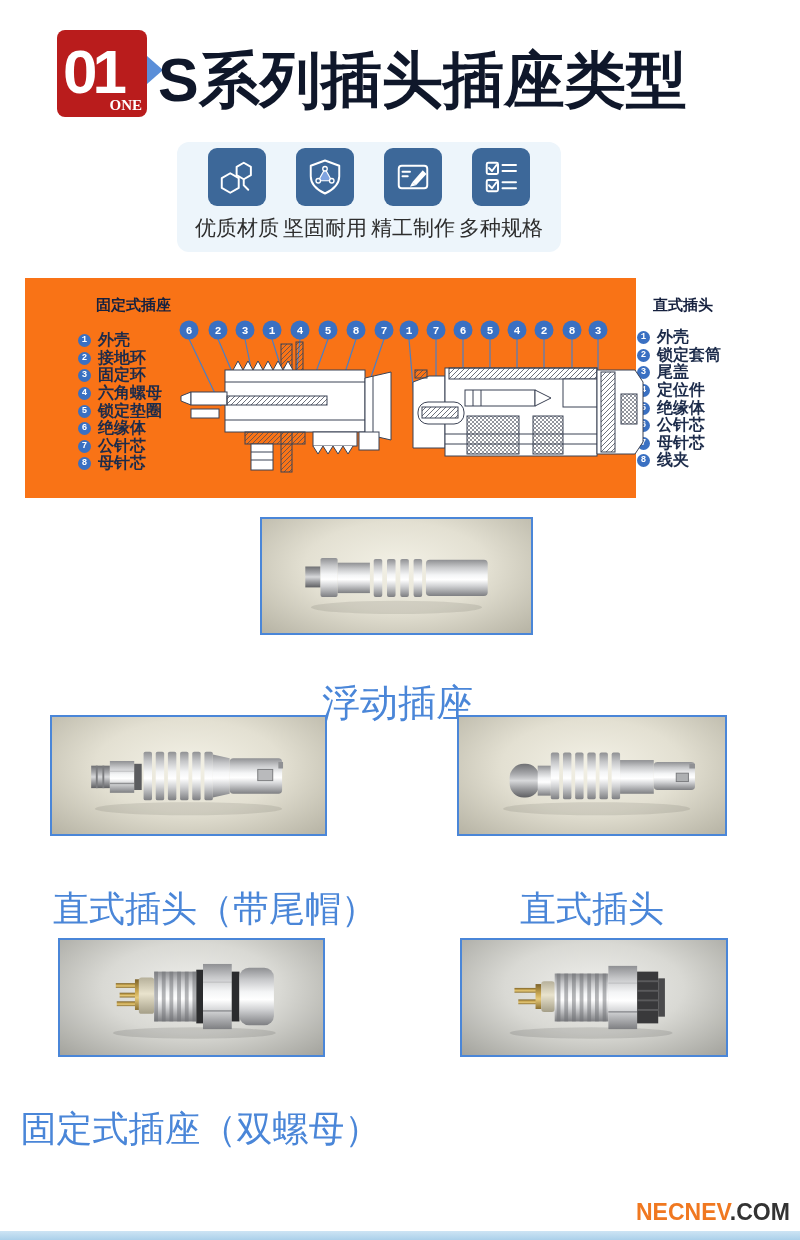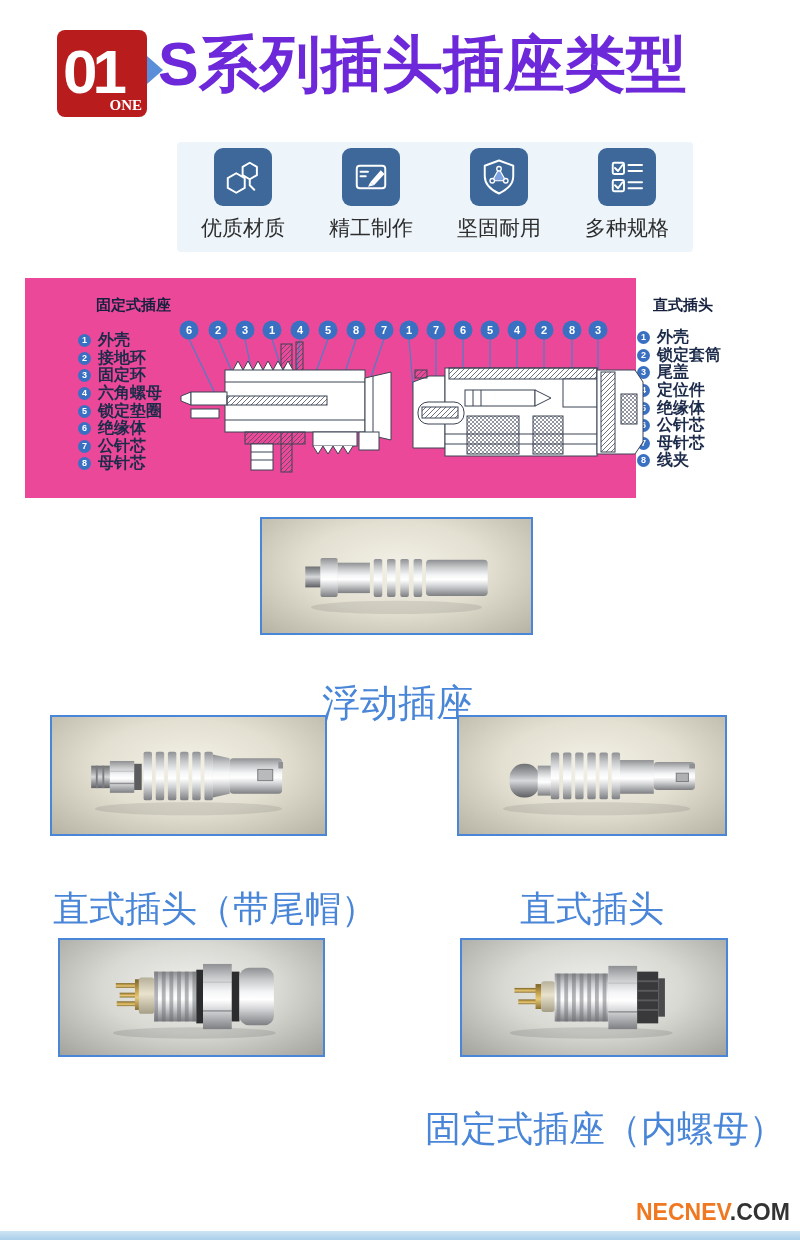--- a/index.html
+++ b/index.html
@@ -19,40 +19,41 @@
   }
   .badge-one {
     position:absolute; right:5px; bottom:3px; color:#fff; font-size:15px; font-weight:bold;font-family:Liberation Serif, serif;
   }
   .badge-arrow {
     position:absolute; left:100%; top:26px; width:0; height:0;
     border-top:14px solid transparent; border-bottom:14px solid transparent;
     border-left:16px solid #5a8ed8;
   }
   .page-title {
-    position:absolute; left:158px; top:24px; font-size:61px; font-weight:bold;
-    color:#6d28d9; white-space:nowrap; letter-spacing:0px;
+    position:absolute; left:158px; top:40px; font-size:61px; font-weight:bold;
+    color:#0f172a; white-space:nowrap; letter-spacing:0px;
   }
   
   .features {
-    position:absolute; left:177px; top:142px; width:516px; height:110px;
-    background:#edf5fb; border-radius:4px; display:flex;
+    position:absolute; left:177px; top:142px; width:384px; height:110px;
+    background:#edf5fb; border-radius:12px; display:flex;
     justify-content:space-between; padding:6px 16px 0 16px;
   }
   .feature { width:100px; text-align:center; }
   .feature-box {
     width:58px; height:58px; background:#3d6899; border-radius:9px;
     margin:0 auto; display:flex; align-items:center; justify-content:center;
   }
   .feature-box svg { width:42px; height:42px; }
   .feature-label { margin-top:8px; font-size:21px; color:#2d2d2d; white-space:nowrap; }
   
   .panel {
     position:absolute; left:25px; top:278px; width:611px; height:220px;
-    background:#ec4899;
+    background:#f97316;
+    font-family:Liberation Mono, monospace;
   }
   .panel-title { position:absolute; font-size:15px; font-weight:bold; color:#16213f; white-space:nowrap; }
   .panel-title.left { left:71px; top:18px; }
   .panel-title.right { left:628px; top:18px; }
   .legend { position:absolute; }
   .legend.left { left:53px; top:54px; }
   .legend.right { left:612px; top:51px; }
   .legend-row { display:flex; align-items:center; height:17.6px; }
   .legend-dot {
     width:13px; height:13px; border-radius:50%; background:#3a70c2; color:#fff;
@@ -143,39 +144,39 @@
           <polygon points="19,23 30.3,29.5 30.3,42.5 19,49 7.7,42.5 7.7,29.5"></polygon>
           <polygon points="37,9 46.5,14.5 46.5,25.5 37,31 27.5,25.5 27.5,14.5"></polygon>
           <path d="M37 31 v8 M37 39 l6 6"></path>
         </svg>
       </div>
       <div class="feature-label">优质材质</div>
     </div>
     <div class="feature">
       <div class="feature-box">
         <svg viewBox="0 0 56 56" fill="none" stroke="#fff" stroke-width="2.6" stroke-linejoin="round" stroke-linecap="round">
-          <rect x="9" y="13" width="38" height="30" rx="4"></rect>
-          <path d="M14 21 h10 M14 27 h7"></path>
-          <path d="M27 35 L41 19 L46 24 L32 39 Z" fill="#fff" stroke="none"></path>
-          <path d="M27 35 L32 39 L24 41 Z" fill="#fff" stroke="none"></path>
-        </svg>
-      </div>
-      <div class="feature-label">精工制作</div>
-    </div>
-    <div class="feature">
-      <div class="feature-box">
-        <svg viewBox="0 0 56 56" fill="none" stroke="#fff" stroke-width="2.6" stroke-linejoin="round" stroke-linecap="round">
           <path d="M28 6 L47 13 V27 C47 38 39 45 28 50 C17 45 9 38 9 27 V13 Z"></path>
           <polygon points="28,17 19,33 37,33" fill="#7fa3e0" stroke-width="1.6"></polygon>
           <circle cx="28" cy="17" r="3" fill="#3d6899" stroke-width="1.8"></circle>
           <circle cx="19" cy="33" r="3" fill="#3d6899" stroke-width="1.8"></circle>
           <circle cx="37" cy="33" r="3" fill="#3d6899" stroke-width="1.8"></circle>
         </svg>
       </div>
       <div class="feature-label">坚固耐用</div>
+    </div>
+    <div class="feature">
+      <div class="feature-box">
+        <svg viewBox="0 0 56 56" fill="none" stroke="#fff" stroke-width="2.6" stroke-linejoin="round" stroke-linecap="round">
+          <rect x="9" y="13" width="38" height="30" rx="4"></rect>
+          <path d="M14 21 h10 M14 27 h7"></path>
+          <path d="M27 35 L41 19 L46 24 L32 39 Z" fill="#fff" stroke="none"></path>
+          <path d="M27 35 L32 39 L24 41 Z" fill="#fff" stroke="none"></path>
+        </svg>
+      </div>
+      <div class="feature-label">精工制作</div>
     </div>
     <div class="feature">
       <div class="feature-box">
         <svg viewBox="0 0 56 56" fill="none" stroke="#fff" stroke-width="2.6" stroke-linejoin="round" stroke-linecap="round">
           <rect x="9" y="9" width="15" height="15" rx="2"></rect>
           <polyline points="12,16 16,20 22,12"></polyline>
           <rect x="9" y="32" width="15" height="15" rx="2"></rect>
           <polyline points="12,39 16,43 22,35"></polyline>
           <path d="M30 12 h18 M30 20 h18 M30 35 h18 M30 43 h18"></path>
         </svg>
@@ -434,20 +435,21 @@
       <rect x="96" y="33" width="44" height="52" fill="url(#metalV)"></rect>
       <rect x="96" y="33" width="44" height="52" fill="url(#ridgeP)"></rect>
       <rect x="140" y="31" width="7" height="56" fill="#2b2c2e"></rect>
       <rect x="147" y="25" width="30" height="68" fill="url(#metalV)"></rect>
       <line x1="147" y1="44" x2="177" y2="44" stroke="#c3c4c6" stroke-width="1.5"></line>
       <line x1="147" y1="74" x2="177" y2="74" stroke="#8d8e91" stroke-width="1.5"></line>
       <rect x="177" y="33" width="8" height="52" fill="#2b2c2e"></rect>
       <rect x="185" y="29" width="36" height="60" rx="10" fill="url(#metalV)"></rect>
     </svg>
   </div>
+  <div class="caption" style="left:8px; top:1070px; width:385px; font-size:36px;">固定式插座（双螺母）</div>
 
   <div class="photo gray" style="left:460px; top:938px; width:268px; height:119px;">
     <svg viewBox="0 0 270 120">
       <ellipse cx="132" cy="97" rx="85" ry="6" fill="rgba(50,50,50,0.14)"></ellipse>
       <rect x="52" y="50" width="24" height="5" fill="url(#goldG)"></rect>
       <rect x="56" y="62" width="20" height="5" fill="url(#goldG)"></rect>
       <rect x="74" y="46" width="6" height="26" fill="url(#goldG)"></rect>
       <rect x="80" y="43" width="14" height="32" rx="3" fill="url(#creamG)"></rect>
       <rect x="94" y="35" width="56" height="50" fill="url(#metalV)"></rect>
       <rect x="94" y="35" width="56" height="50" fill="url(#ridgeP)"></rect>
@@ -455,20 +457,19 @@
       <line x1="150" y1="45" x2="180" y2="45" stroke="#c3c4c6" stroke-width="1.5"></line>
       <line x1="150" y1="75" x2="180" y2="75" stroke="#8d8e91" stroke-width="1.5"></line>
       <rect x="180" y="33" width="22" height="54" fill="#39393b"></rect>
       <line x1="180" y1="43" x2="202" y2="43" stroke="#5a5a5c" stroke-width="2"></line>
       <line x1="180" y1="53" x2="202" y2="53" stroke="#5a5a5c" stroke-width="2"></line>
       <line x1="180" y1="63" x2="202" y2="63" stroke="#5a5a5c" stroke-width="2"></line>
       <line x1="180" y1="73" x2="202" y2="73" stroke="#5a5a5c" stroke-width="2"></line>
       <rect x="202" y="40" width="7" height="40" fill="#4a4a4c"></rect>
     </svg>
   </div>
-  <div class="caption" style="left:415px; top:1070px; width:380px; font-size:36px;">固定式插座（内螺母）</div>
 
   <div class="watermark">
     <span class="brand">NECNEV</span><span class="tld">.COM</span>
   </div>
 
   <div class="bottom-bar"></div>
 </div>
 
 </body></html>

